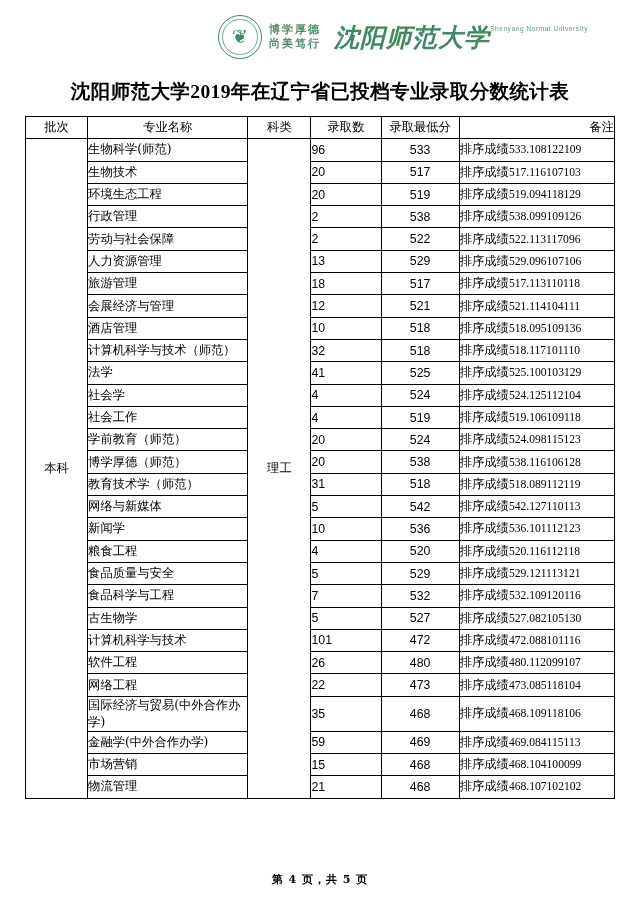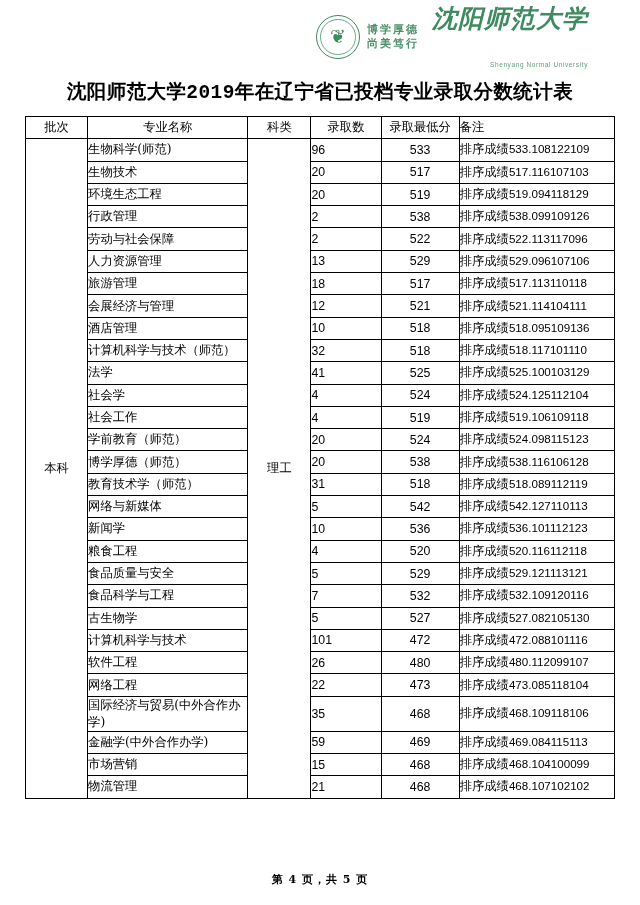--- a/index.html
+++ b/index.html
@@ -68,23 +68,22 @@
     color: #4c8f6b;
     font-family: "DejaVu Sans", sans-serif;
     font-size: 11px;
     line-height: 14px;
     letter-spacing: 2px;
     font-weight: 700;
     white-space: nowrap;
   }
   .wordmark {
     display: flex;
-    flex-direction: column;
+    flex-direction: row;
     margin-left: 6px;
-    gap: 28px;
   }
   .wordmark-cn {
     color: #3f8a5e;
     font-family: "DejaVu Sans", sans-serif;
     font-size: 25px;
     line-height: 27px;
     font-weight: 700;
     letter-spacing: 1px;
     font-style: italic;
     white-space: nowrap;
@@ -99,21 +98,21 @@
     white-space: nowrap;
   }
 
   
   .doc-title {
     text-align: center;
     font-size: 19.5px;
     font-weight: bold;
     letter-spacing: 0.4px;
     margin: 20px 0 0 0;
-    font-family: Liberation Mono, monospace;
+    font-family: Liberation Serif, serif;
   }
 
   
   .note {
     margin: 22px 0 0 30px;
     font-size: 11.6px;
     letter-spacing: 0.1px;
     font-family: "DejaVu Serif", "Liberation Serif", serif;
   }
 
@@ -137,21 +136,21 @@
     font-size: 12.3px;
     box-sizing: border-box;
   }
   thead th { height: 26px; text-align: center; font-size: 13px; }
   .c-batch   { width: 62px;  text-align: center; margin-top: 36px; }
   .c-major   { width: 160px; text-align: left; padding-left: 6px; }
   .c-type    { width: 63px;  text-align: center; }
   .c-count   { width: 70px;  font-family: "Liberation Sans", sans-serif; font-size: 12.4px;}
   .c-score   { width: 78px;  text-align: center; font-family: "Liberation Sans", sans-serif; font-size: 12.4px;}
   .c-remark  { width: 155px; text-align: left; padding-left: 5px; font-size: 11.6px; }
-  .c-remark .num { font-family: Liberation Sans, sans-serif; font-size: 11.6px; }
+  .c-remark .num { font-family: Liberation Serif, serif; font-size: 11.6px; }
   .major-sm { font-size: 10.4px; }
   .rowspan-cell { text-align: center; vertical-align: middle; font-size: 13px; }
 
   
   .footer {
     position: absolute;
     left: 0; right: 0;
     bottom: 18px;
     text-align: center;
     font-size: 11px;
@@ -186,21 +185,21 @@
 
   <div class="tbl-wrap">
     <table class="score">
       <thead>
         <tr>
           <th class="c-batch">批次</th>
           <th class="c-major" style="text-align:center;padding-left:0">专业名称</th>
           <th class="c-type">科类</th>
           <th class="c-count">录取数</th>
           <th class="c-score">录取最低分</th>
-          <th class="c-remark" style="text-align:left;padding-left:0">备注</th>
+          <th class="c-remark" style="text-align:right;padding-left:0">备注</th>
         </tr>
       </thead>
       <tbody id="tbody">
           <tr>
             <td class="c-batch rowspan-cell" rowspan="29">本科</td>
             <td class="c-major">生物科学(师范)</td>
             <td class="c-type rowspan-cell" rowspan="29">理工</td>
             <td class="c-count">96</td>
             <td class="c-score">533</td>
             <td class="c-remark"><span>排序成绩</span><span class="num">533.108122109</span></td>

